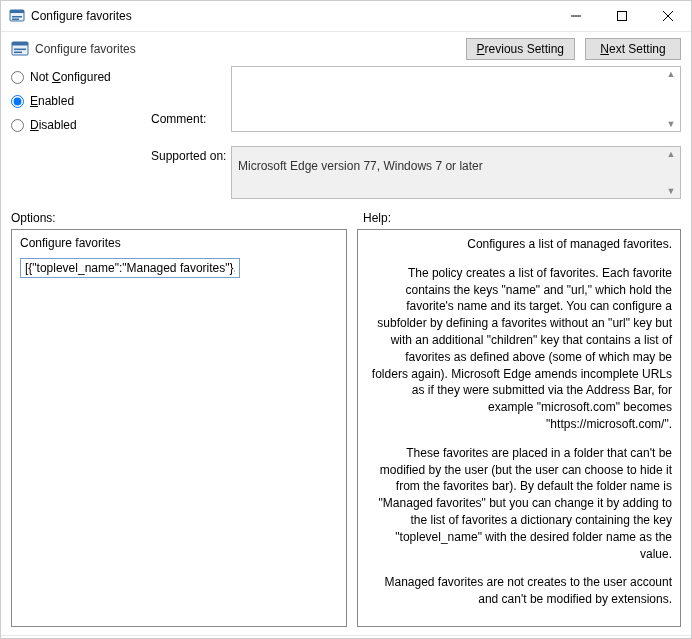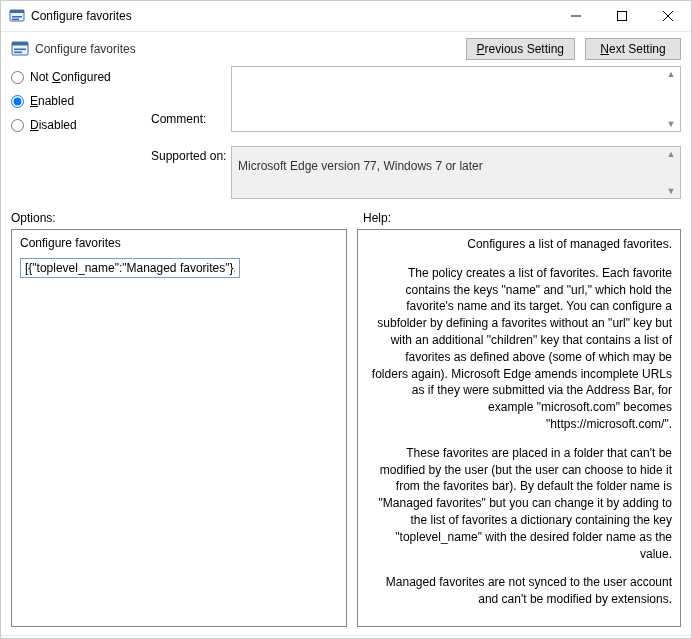--- a/index.html
+++ b/index.html
@@ -309,21 +309,21 @@
         <div class="options-inner">
           <div class="opt-title">Configure favorites</div>
           <input class="opt-input" type="text" value="[{&quot;toplevel_name&quot;:&quot;Managed favorites&quot;},{&quot;n" style="">
         </div>
       </div>
       <div class="panel">
         <div class="help-inner">
           <p>Configures a list of managed favorites.</p>
           <p>The policy creates a list of favorites. Each favorite contains the keys "name" and "url," which hold the favorite's name and its target. You can configure a subfolder by defining a favorites without an "url" key but with an additional "children" key that contains a list of favorites as defined above (some of which may be folders again). Microsoft Edge amends incomplete URLs as if they were submitted via the Address Bar, for example "microsoft.com" becomes "https://microsoft.com/".</p>
           <p>These favorites are placed in a folder that can't be modified by the user (but the user can choose to hide it from the favorites bar). By default the folder name is "Managed favorites" but you can change it by adding to the list of favorites a dictionary containing the key "toplevel_name" with the desired folder name as the value.</p>
-          <p>Managed favorites are not synced to the user account and can't be modified by extensions.</p>
+          <p>Managed favorites are not creates to the user account and can't be modified by extensions.</p>
         </div>
       </div>
     </div>
 
     <div class="btnbar">
       <button class="dlgbtn primary">OK</button>
       <button class="dlgbtn">Cancel</button>
       <button class="dlgbtn"></button>
     </div>
 

